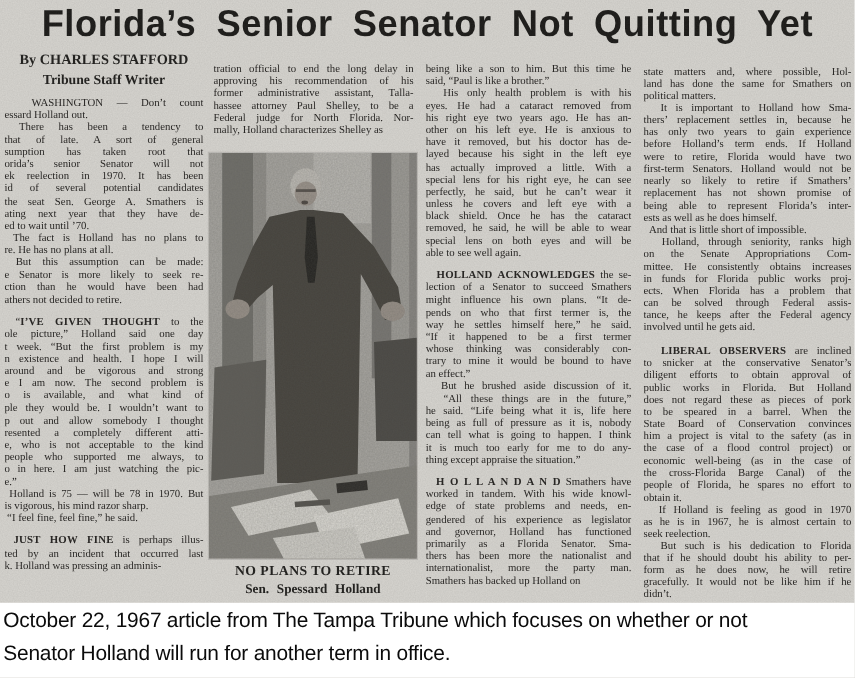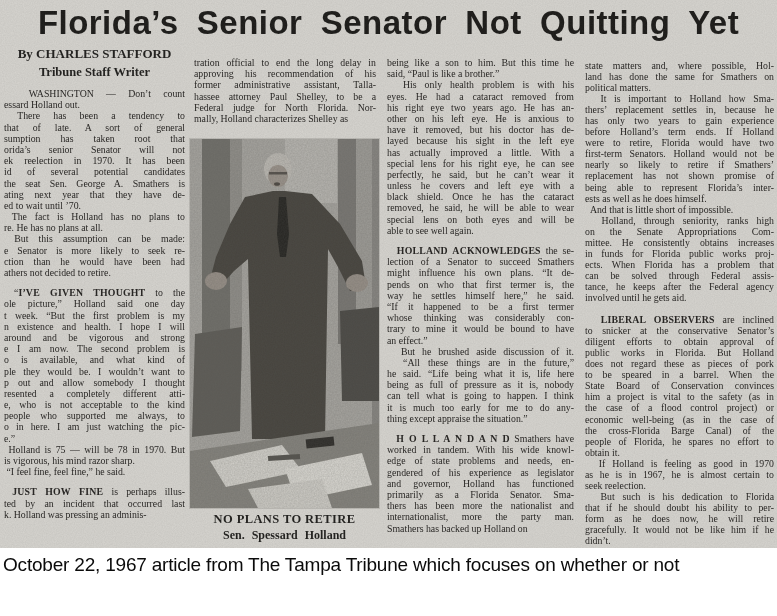--- a/index.html
+++ b/index.html
@@ -305,13 +305,14 @@
         <feColorMatrix type="matrix" values="0 0 0 0 0.15  0 0 0 0 0.15  0 0 0 0 0.14  0 0 0 0.16 0"></feColorMatrix>
       </filter>
     </defs>
     <rect width="777" height="548" filter="url(#paperNoise)"></rect>
   </svg>
 
 </div>
 
 <div class="footer">
   <div>October 22, 1967 article from The Tampa Tribune which focuses on whether or not</div>
+  <div>Senator Holland will run for another term in office.</div>
 </div>
 
 </body></html>

